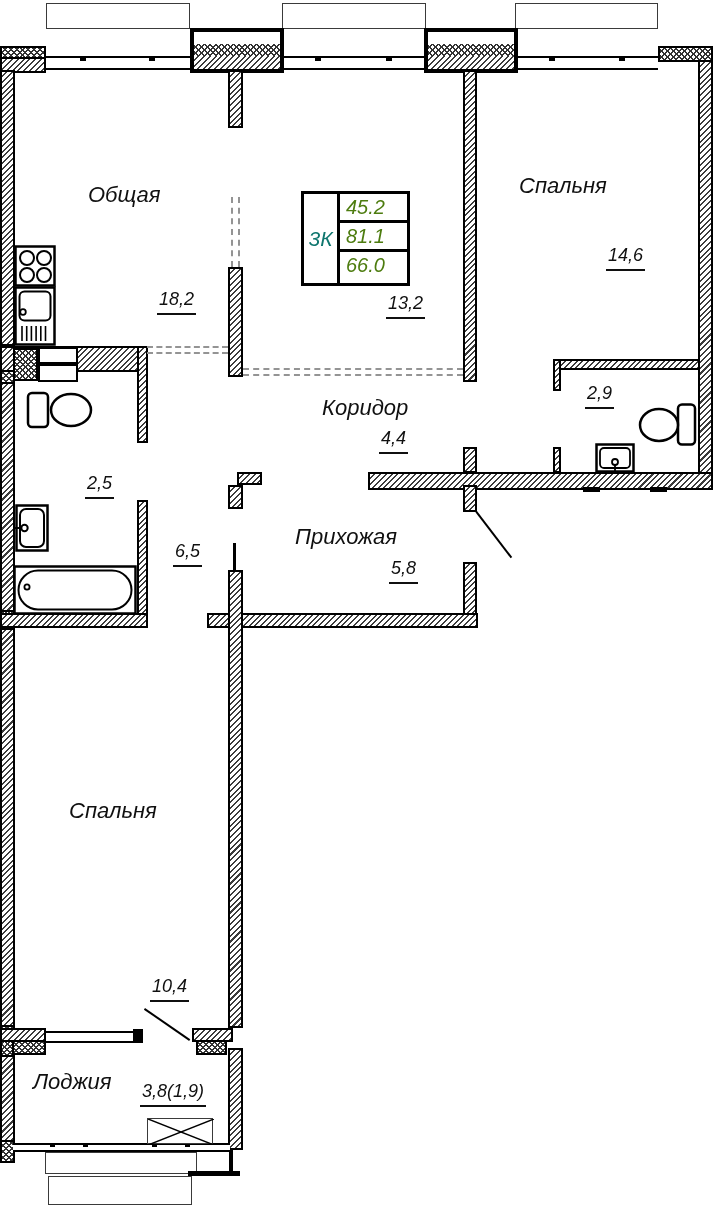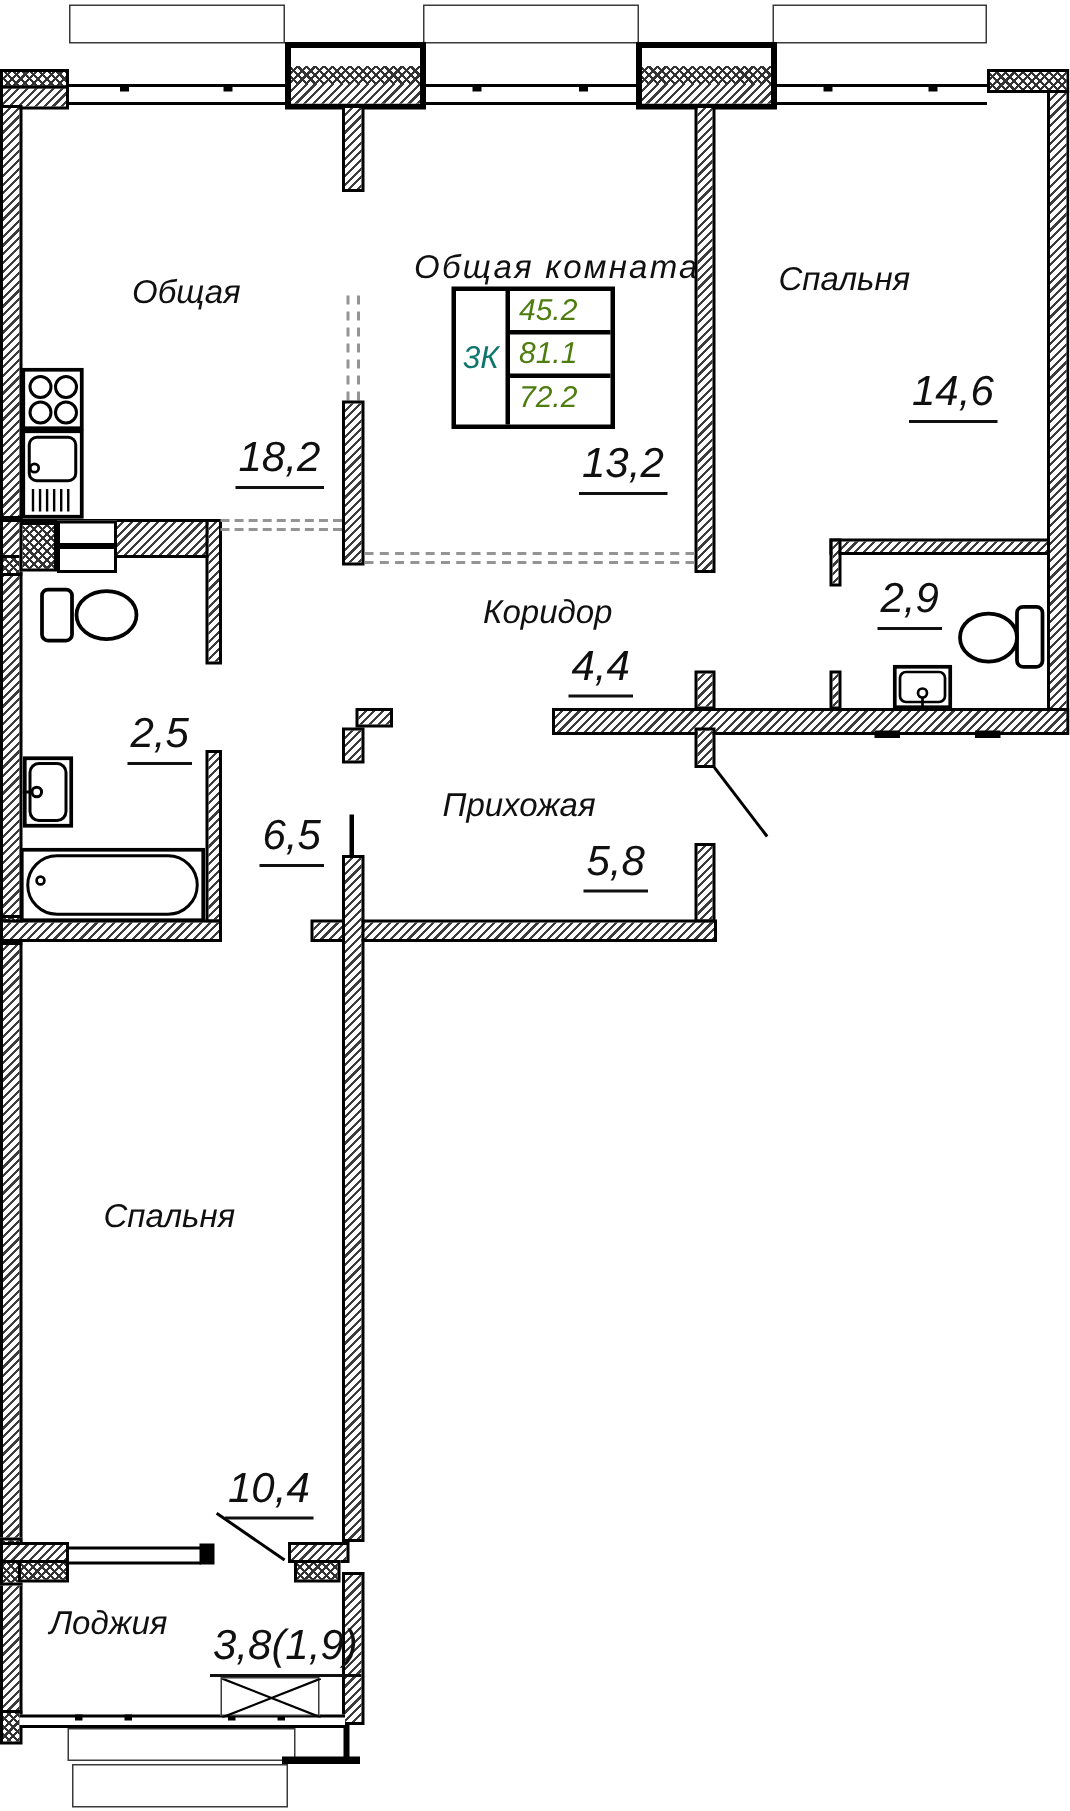--- a/index.html
+++ b/index.html
@@ -18,21 +18,21 @@
   .wb{background:#000;}
   .win{background:#fff;border-top:2px solid #000;border-bottom:2px solid #000;}
   .sill{background:#fff;border:1.5px solid #3a3a3a;}
   .vent{background:#fff;border:2.5px solid #000;}
   .dash-h{height:0;border-top:2.5px dashed #949494;}
   .dash-v{width:0;border-left:2.5px dashed #949494;}
   .pierbox{background:#fff;border:4px solid #000;}
   .lbl{position:absolute;font-style:italic;color:#101010;white-space:nowrap;
        font-family:"Liberation Sans",sans-serif;}
   .nm{font-size:22px;}
-  .num{font-size:28px;border-bottom:2.5px solid #101010;padding:0 2px 3px 2px;}
+  .num{font-size:18px;border-bottom:2.5px solid #101010;padding:0 2px 3px 2px;}
   .leaf{height:0;border-top:2.5px solid #000;transform-origin:0 0;}
   
   .legend{position:absolute;left:301px;top:191px;width:103px;height:89px;border:3px solid #000;background:#fff;}
   .lg-div-v{position:absolute;left:33px;top:0;width:3px;height:100%;background:#000;}
   .lg-div-h{position:absolute;left:36px;right:0;height:3px;background:#000;}
   .lg-type{position:absolute;left:0;top:0;width:33px;height:100%;display:flex;align-items:center;justify-content:center;
            font-style:italic;font-size:21px;color:#0f766e;}
   .lg-val{position:absolute;left:42px;width:58px;height:26px;font-style:italic;font-size:20px;color:#4d7c0f;
           display:flex;align-items:center;}
   svg{display:block;}
@@ -199,27 +199,26 @@
       </svg>
   </div>
 
   <div class="legend">
     <div class="lg-div-v"></div>
     <div class="lg-div-h" style="top:26px"></div>
     <div class="lg-div-h" style="top:55px"></div>
     <div class="lg-type">3К</div>
     <div class="lg-val" style="top:0">45.2</div>
     <div class="lg-val" style="top:29px">81.1</div>
-    <div class="lg-val" style="top:58px">72.2</div>
+    <div class="lg-val" style="top:58px">66.0</div>
   </div>
 
   <div class="lbl nm" style="left:88px;top:182px">Общая</div>
   <div class="lbl num" style="left:157px;top:289px">18,2</div>
 
-  <div class="lbl nm" style="left:276px;top:165px;letter-spacing:1.5px">Общая комната</div>
   <div class="lbl num" style="left:386px;top:293px">13,2</div>
 
   <div class="lbl nm" style="left:519px;top:173px">Спальня</div>
   <div class="lbl num" style="left:606px;top:245px">14,6</div>
 
   <div class="lbl num" style="left:585px;top:383px">2,9</div>
 
   <div class="lbl nm" style="left:322px;top:395px">Коридор</div>
   <div class="lbl num" style="left:379px;top:428px">4,4</div>
 

